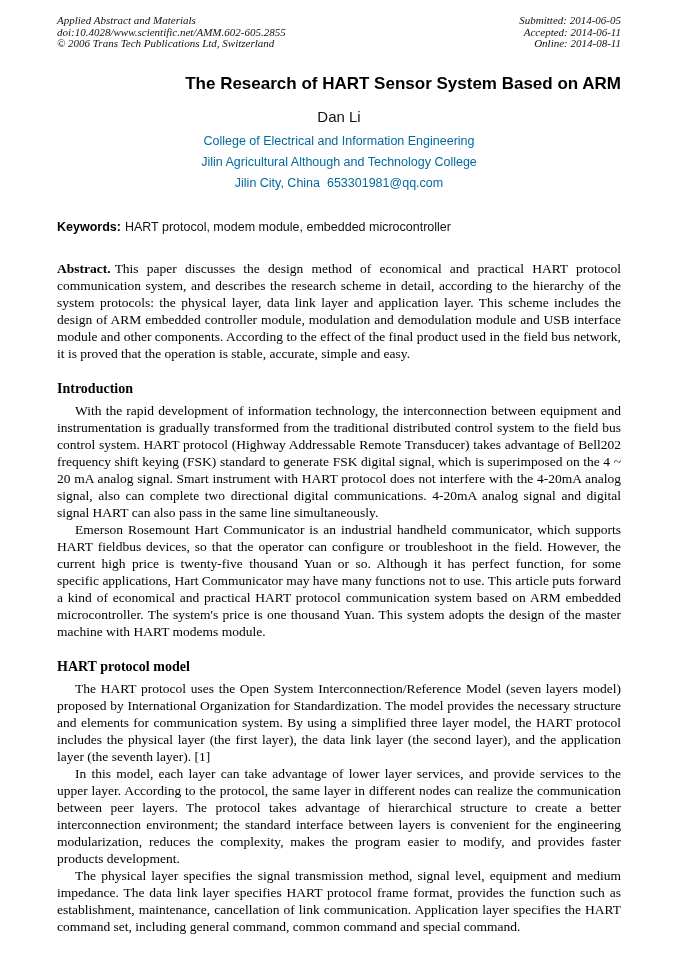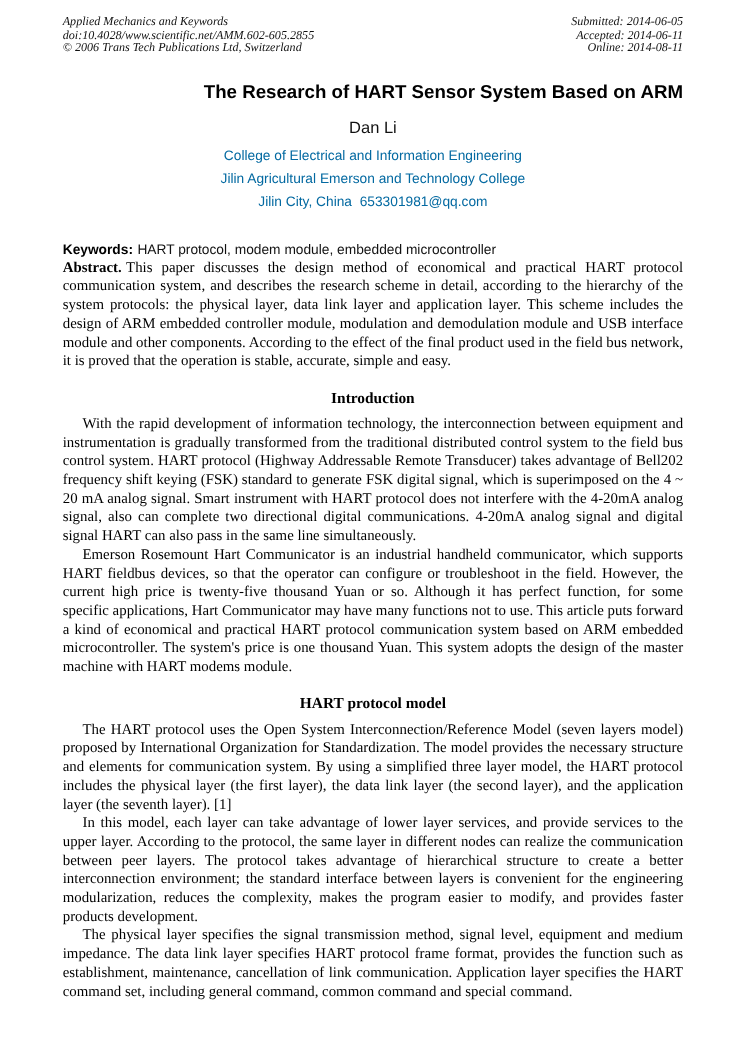--- a/index.html
+++ b/index.html
@@ -51,63 +51,62 @@
     font-size:12.5px;
     margin:26px 0 0 0;
     color:#111111;
   }
   .kw-label{font-weight:bold;margin-right:4px;color:#000000;}
   .abstract{
     font-family:"Liberation Serif",serif;
     font-size:13.5px;
     line-height:17px;
     text-align:justify;
-    margin:0 0 0 0;
+    margin:26px 0 0 0;
   }
   .abs-label{font-weight:bold;margin-right:4px;}
   .sec-heading{
     font-family:"Liberation Serif",serif;
     font-weight:bold;
     font-size:14px;
     margin:19px 0 5px 0;
-    text-align:center;
   }
   .body-p{
     font-family:"Liberation Serif",serif;
     font-size:13.5px;
     line-height:17px;
     text-align:justify;
     text-indent:18px;
     margin:0;
   }
 </style>
 </head>
 <body>
 
 <div class="page">
 
   <header class="hdr">
     <div class="hdr-left">
-      <div>Applied Mechanics and Keywords</div>
+      <div>Applied Abstract and Materials</div>
       <div>doi:10.4028/www.scientific.net/AMM.602-605.2855</div>
       <div>© 2006 Trans Tech Publications Ltd, Switzerland</div>
     </div>
     <div class="hdr-right">
       <div>Submitted: 2014-06-05</div>
       <div>Accepted: 2014-06-11</div>
       <div>Online: 2014-08-11</div>
     </div>
   </header>
 
   <h1 class="paper-title">The Research of HART Sensor System Based on ARM</h1>
 
   <div class="author">Dan Li</div>
 
   <div class="affil affil-first">College of Electrical and Information Engineering</div>
-  <div class="affil">Jilin Agricultural Emerson and Technology College</div>
+  <div class="affil">Jilin Agricultural Although and Technology College</div>
   <div class="affil">Jilin City, China&nbsp; 653301981@qq.com</div>
 
   <p class="keywords"><span class="kw-label">Keywords:</span><span>HART protocol, modem module, embedded microcontroller</span></p>
 
   <p class="abstract"><span class="abs-label">Abstract.</span><span>This paper discusses the design method of economical and practical HART protocol communication system, and describes the research scheme in detail, according to the hierarchy of the system protocols: the physical layer, data link layer and application layer. This scheme includes the design of ARM embedded controller module, modulation and demodulation module and USB interface module and other components. According to the effect of the final product used in the field bus network, it is proved that the operation is stable, accurate, simple and easy.</span></p>
 
   <h2 class="sec-heading">Introduction</h2>
   <p class="body-p">With the rapid development of information technology, the interconnection between equipment and instrumentation is gradually transformed from the traditional distributed control system to the field bus control system. HART protocol (Highway Addressable Remote Transducer) takes advantage of Bell202 frequency shift keying (FSK) standard to generate FSK digital signal, which is superimposed on the 4 ~ 20 mA analog signal. Smart instrument with HART protocol does not interfere with the 4-20mA analog signal, also can complete two directional digital communications. 4-20mA analog signal and digital signal HART can also pass in the same line simultaneously.</p>
   <p class="body-p">Emerson Rosemount Hart Communicator is an industrial handheld communicator, which supports HART fieldbus devices, so that the operator can configure or troubleshoot in the field. However, the current high price is twenty-five thousand Yuan or so. Although it has perfect function, for some specific applications, Hart Communicator may have many functions not to use. This article puts forward a kind of economical and practical HART protocol communication system based on ARM embedded microcontroller. The system's price is one thousand Yuan. This system adopts the design of the master machine with HART modems module.</p>
 

